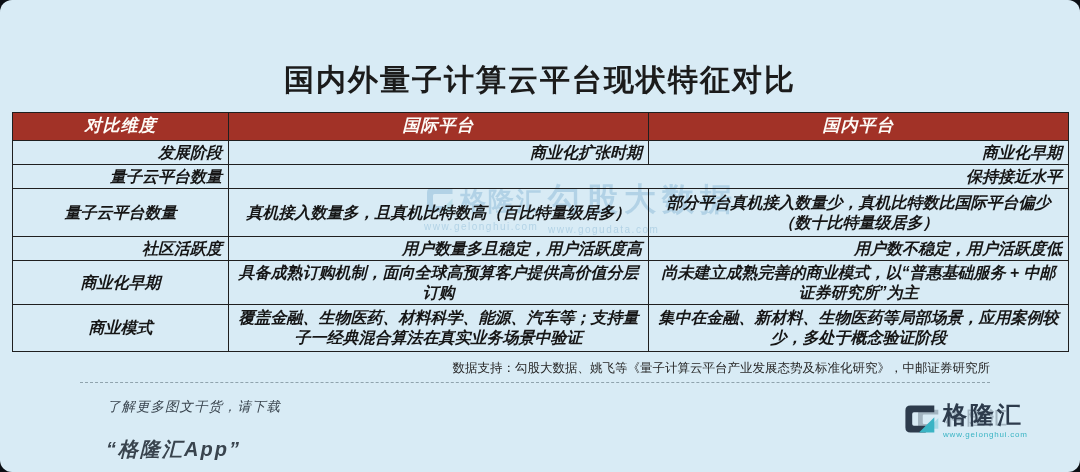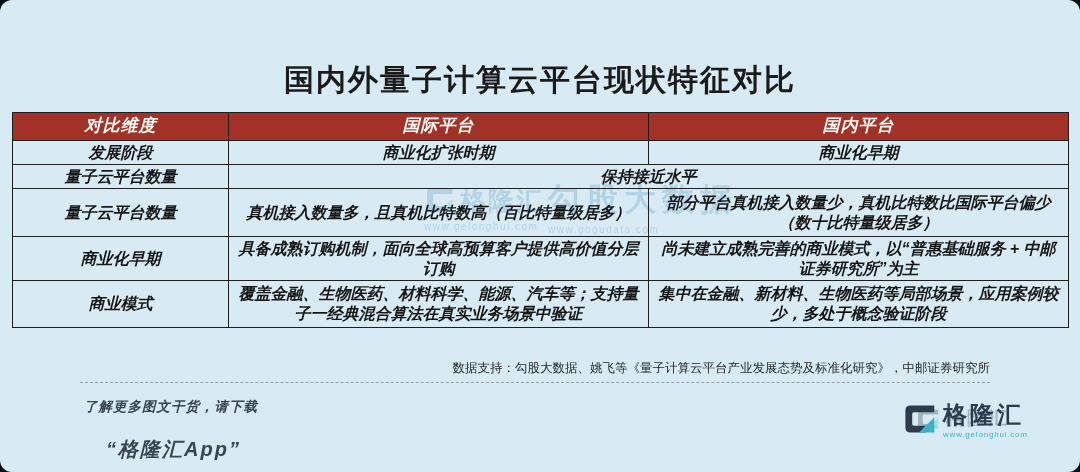--- a/index.html
+++ b/index.html
@@ -20,21 +20,21 @@
   }
   table.cmp th, table.cmp td{
     border:1.6px solid #1f1f1f; text-align:center; vertical-align:middle;
     font-size:16px; font-weight:600; line-height:1.22; padding:1px 6px;
     color:#161616; word-break:break-all;font-style:italic;
   }
   table.cmp thead th{
     background:#a23227; color:#fdfbf7; font-size:17px; font-weight:bold;
     height:25px; letter-spacing:1px;
   }
-  tr.r-short td{height:21px;}
+  tr.r-short td{height:21px;text-align:right;}
   tr.r-tall2 td{height:45px;}
   tr.r-tall3 td{height:41px;}
   tr.r-tall4 td{height:44px;}
   
   .wm{position:absolute; z-index:1; pointer-events:none;}
   .wm-glh{left:424px; top:184px; opacity:.30; text-align:left;}
   .wm-glh .row{display:flex; align-items:center; gap:6px;}
   .wm-glh .zh{font-size:26px; font-weight:bold; color:#5e9cc4; letter-spacing:2px;}
   .wm-glh .url, .wm-gogu .url{font-size:10px; color:#5e9cc4; letter-spacing:1.5px; margin-top:2px;}
   .wm-gogu{left:548px; top:178px; opacity:.30; text-align:left;}
@@ -42,21 +42,21 @@
   
   .source{
     position:absolute; top:360px; right:90px; font-size:12.5px;
     font-weight:400; color:#272727; z-index:2;
   }
   .dashline{
     position:absolute; top:382px; left:80px; width:910px; height:0;
     border-top:1.5px dashed #8fa3ad; z-index:2;
   }
   .promo{position:absolute; left:84px; top:398px; color:#39444e; font-style:italic; z-index:2;}
-  .promo .l1{font-size:13.5px; font-weight:700; letter-spacing:1px;}
+  .promo .l1{font-size:13.5px; font-weight:400; letter-spacing:1px;margin-left:23px;}
   .promo .l2{font-size:20px; font-weight:bold; margin-top:20px; margin-left:22px; letter-spacing:2px;}
   
   .logo{position:absolute; left:902px; top:402px; display:flex; align-items:flex-start; gap:7px; z-index:2;}
   .logo .txt{display:flex; flex-direction:column;}
   .logo .zh{font-size:24px; font-weight:bold; color:#2d3b4c; letter-spacing:3px; line-height:1.1;}
   .logo .url{font-size:8px; color:#3ab4c4; letter-spacing:.8px; margin-top:2px;}
   .logo-corner{position:absolute; right:8px; bottom:4px; opacity:.3; transform:scale(.92); transform-origin:bottom right; z-index:1;}
 </style>
 </head>
 <body>
@@ -103,20 +103,25 @@
       </tr>
       <tr class="r-short">
         <td>量子云平台数量</td>
         <td colspan="2">保持接近水平</td>
       </tr>
       <tr class="r-tall2">
         <td>量子云平台数量</td>
         <td>真机接入数量多，且真机比特数高（百比特量级居多）</td>
         <td>部分平台真机接入数量少，真机比特数比国际平台偏少（数十比特量级居多）</td>
       </tr>
+      <tr class="r-short">
+        <td>社区活跃度</td>
+        <td>用户数量多且稳定，用户活跃度高</td>
+        <td>用户数不稳定，用户活跃度低</td>
+      </tr>
       <tr class="r-tall3">
         <td>商业化早期</td>
         <td>具备成熟订购机制，面向全球高预算客户提供高价值分层订购</td>
         <td>尚未建立成熟完善的商业模式，以“普惠基础服务 + 中邮证券研究所”为主</td>
       </tr>
       <tr class="r-tall4">
         <td>商业模式</td>
         <td>覆盖金融、生物医药、材料科学、能源、汽车等；支持量子一经典混合算法在真实业务场景中验证</td>
         <td>集中在金融、新材料、生物医药等局部场景，应用案例较少，多处于概念验证阶段</td>
       </tr>

